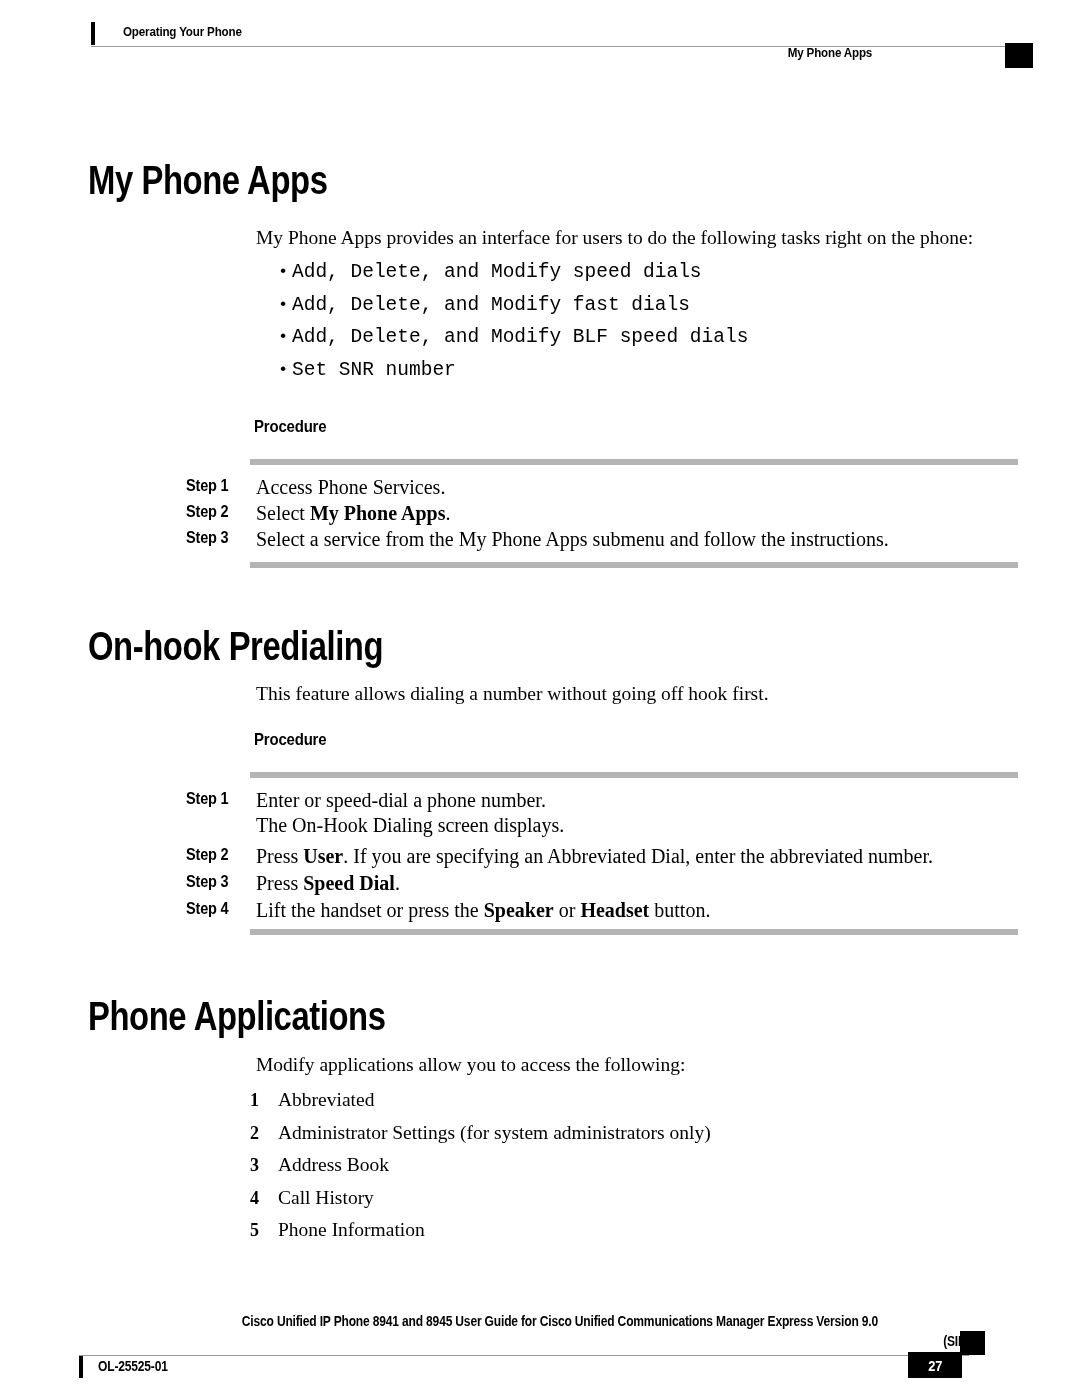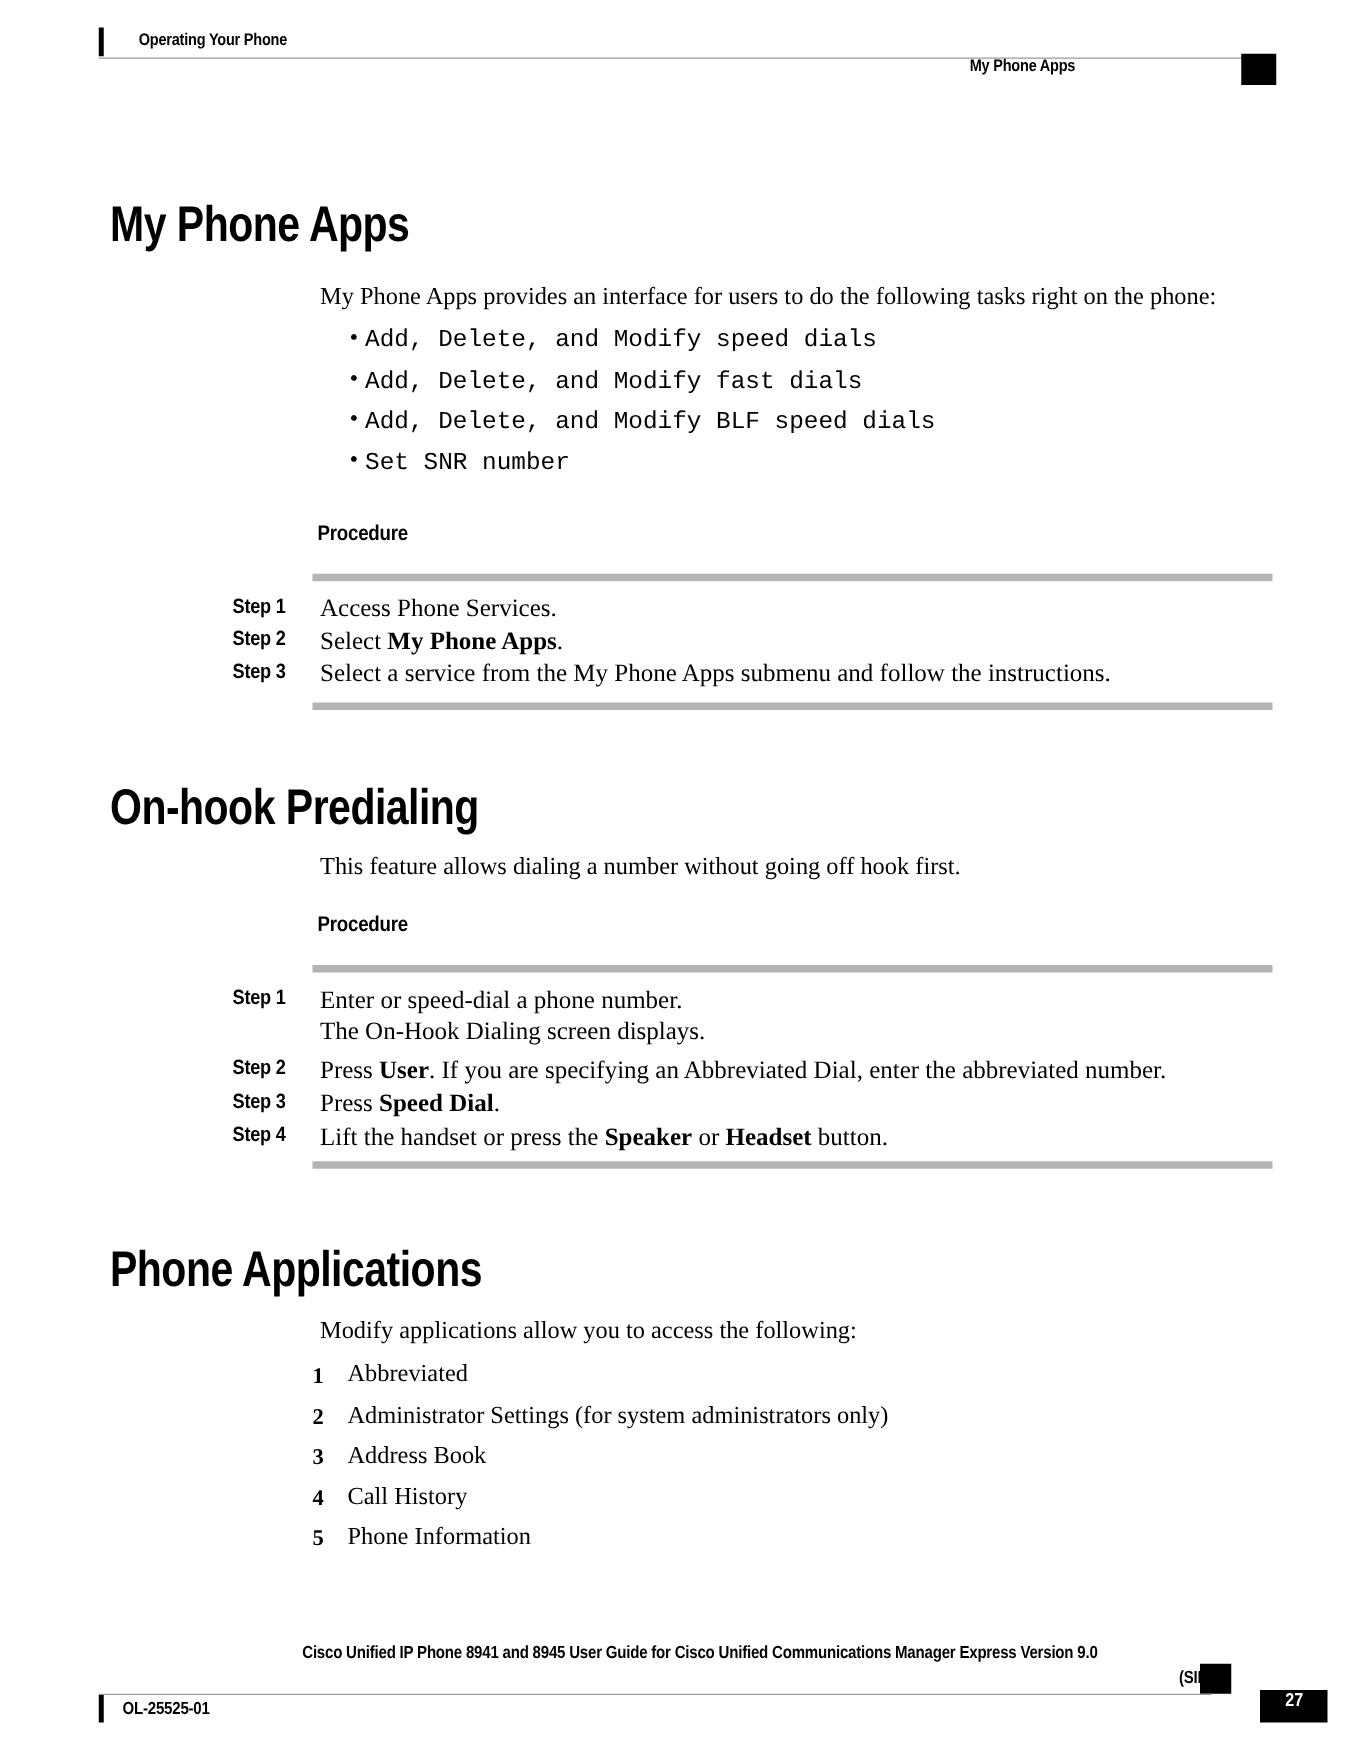--- a/index.html
+++ b/index.html
@@ -17,21 +17,21 @@
   }
 
   .page {
     position: absolute;
     inset: 0;
   }
 
   
   .header {
     position: absolute;
-    left: 0;
+    left: 12px;
     top: 0;
     width: 968px;
     height: 80px;
   }
   .header-tick {
     position: absolute;
     left: 79px;
     top: 22px;
     width: 4px;
     height: 23px;
@@ -257,31 +257,31 @@
     font-family: "Liberation Sans Narrow", "Liberation Sans", sans-serif;
     font-weight: bold;
     font-size: 14px;
     letter-spacing: -0.2px;
     transform: scaleX(0.86);
     transform-origin: left center;
     white-space: nowrap;
   }
   .footer-pagebox {
     position: absolute;
-    left: 1008px;
+    left: 908px;
     top: 1352px;
     width: 54px;
     height: 26px;
     background: #000;
     color: #fff;
     font-family: "Liberation Sans Narrow", "Liberation Sans", sans-serif;
     font-weight: bold;
     font-size: 15px;
     display: flex;
-    align-items: flex-start;
+    align-items: center;
     justify-content: center;
   }
   .footer-pagebox span {
     display: inline-block;
     transform: scaleX(0.86);
   }
 </style>
 </head>
 <body>
 

